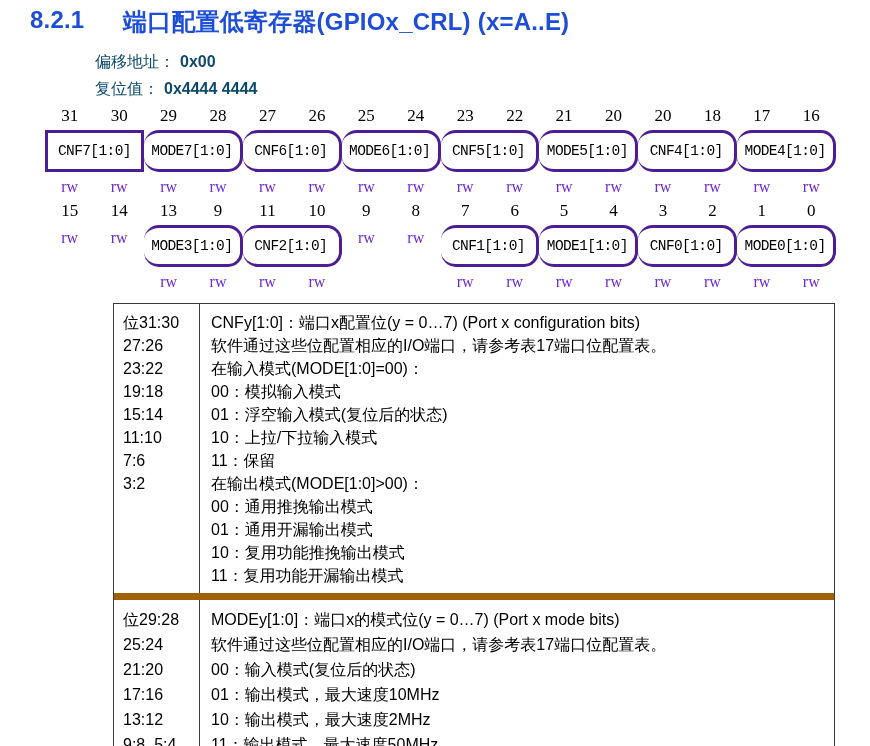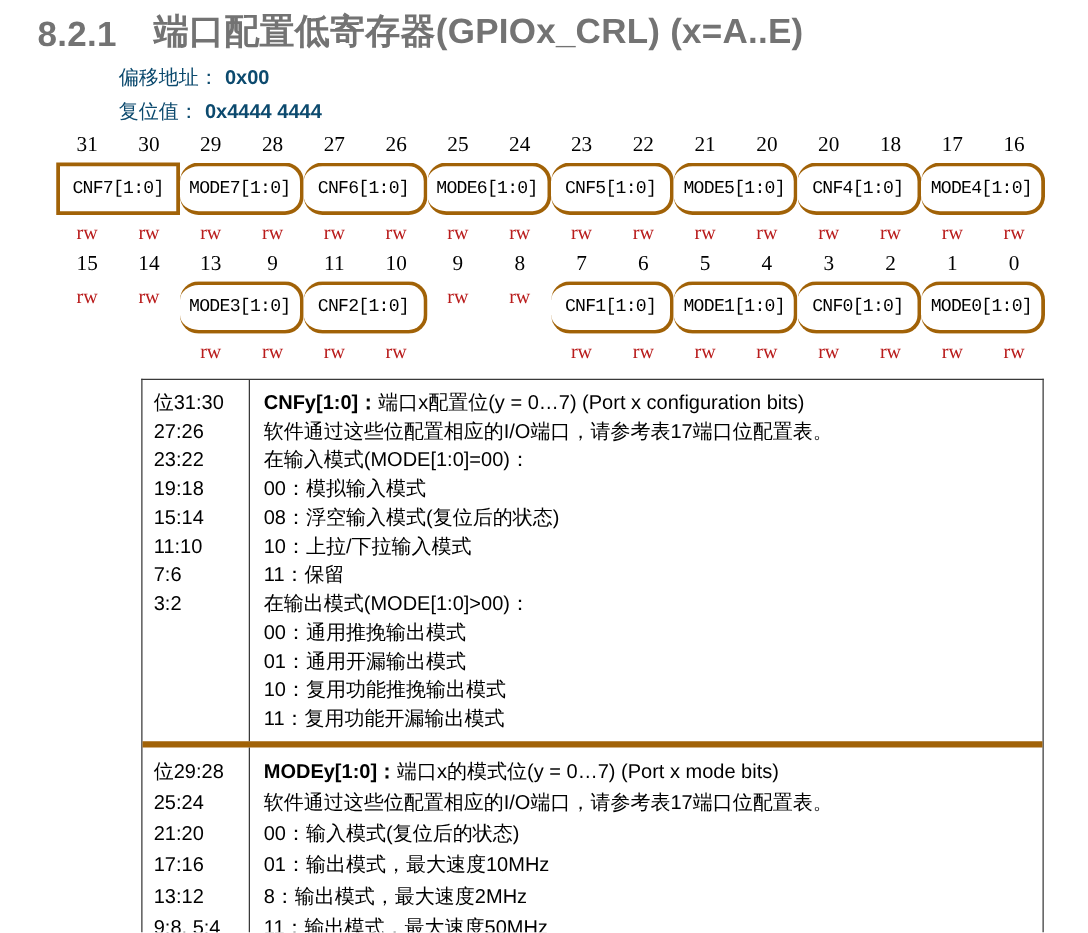--- a/index.html
+++ b/index.html
@@ -2,56 +2,56 @@
 <html><head>
 <meta charset="utf-8">
 <style>
   html,body { margin:0; padding:0; background:#fff; }
   .page {
     position:relative; width:870px; height:746px; overflow:hidden;
     background:#fff; color:#111;
     font-family:"Liberation Sans", sans-serif;
   }
   
-  .title-row { position:absolute; left:30px; top:6px; display:flex; font-weight:bold; font-size:28px; letter-spacing:0.2px; color:#737373;align-items:flex-end; }
+  .title-row { position:absolute; left:30px; top:6px; display:flex; font-weight:bold; font-size:24px; letter-spacing:0.2px; color:#1d4ed8; }
   .section-num { width:93px; flex:0 0 auto; }
   
   .meta-line { position:absolute; left:95px; font-size:16px; color:#0c4a6e; }
   .meta-offset { top:52px; }
   .meta-reset  { top:79px; }
   .meta-value { font-weight:bold; margin-left:5px; }
   
   .reg-row { position:absolute; left:45px; width:791px; display:flex; }
   .reg-row-1 { top:106px;justify-content:center; }
   .reg-row-2 { top:201px; }
   .reg-cell { flex:1 1 0; min-width:0; }
   .bit-nums { display:flex; height:22px; font-family:"Liberation Serif", serif; font-size:17px; color:#000; }
   .bit-nums span { flex:1; text-align:center; }
   .field-box {
-    border:3px solid #a16207; height:36px; margin-top:2px;
+    border:3px solid #4c1d95; height:36px; margin-top:2px;
     display:flex; align-items:center; justify-content:center;
     font-family:"Liberation Mono", monospace; font-size:14.5px; letter-spacing:-0.6px;
     white-space:nowrap; background:#fff; color:#000;
   }
   .reg-cell + .reg-cell .field-box { border-left:none;border-radius:15px; }
-  .rw-pair { display:flex; margin-top:6px; font-family:"Liberation Serif", serif; font-size:16px; color:#b91c1c; }
+  .rw-pair { display:flex; margin-top:6px; font-family:"Liberation Serif", serif; font-size:16px; color:#6d28d9; }
   .rw-pair span { flex:1; text-align:center; }
   
   .desc-table {
     position:absolute; left:113px; top:303px; width:722px;
     border:1px solid #3a3a3a; border-bottom:none; box-sizing:border-box; font-size:16px; color:#000;
   }
-  .desc-row { display:flex; border-bottom:5px solid #a16207; box-sizing:border-box;justify-content:center; }
+  .desc-row { display:flex; border-bottom:7px solid #a16207; box-sizing:border-box;justify-content:center; }
   .bit-col { width:86px; flex:0 0 auto; border-right:1px solid #3a3a3a; padding:7px 3px 6px 9px; box-sizing:border-box; }
   .text-col { flex:1 1 auto; min-width:0; padding:7px 8px 6px 11px; box-sizing:border-box; }
   .row-cnf  { min-height:280px; }
   .row-cnf  .bit-col, .row-cnf .text-col { line-height:23px; }
   .row-mode { min-height:152px; }
   .row-mode .bit-col, .row-mode .text-col { line-height:25px; }
-  .field-name { font-weight:bold; }
+  .field-name { font-weight:normal; }
   .desc-line, .bit-range { white-space:nowrap; }
 </style>
 </head>
 <body>
 
 <div class="page">
 
   <div class="title-row">
     <span class="section-num">8.2.1</span>
     <span>端口配置低寄存器(GPIOx_CRL) (x=A..E)</span>
@@ -255,21 +255,21 @@
         <div class="bit-range">15:14</div>
         <div class="bit-range">11:10</div>
         <div class="bit-range">7:6</div>
         <div class="bit-range">3:2</div>
       </div>
       <div class="text-col">
         <div class="desc-line"><span class="field-name">CNFy[1:0]：</span><span>端口x配置位(y = 0…7) (Port x configuration bits)</span></div>
         <div class="desc-line">软件通过这些位配置相应的I/O端口，请参考表17端口位配置表。</div>
         <div class="desc-line">在输入模式(MODE[1:0]=00)：</div>
         <div class="desc-line">00：模拟输入模式</div>
-        <div class="desc-line">08：浮空输入模式(复位后的状态)</div>
+        <div class="desc-line">01：浮空输入模式(复位后的状态)</div>
         <div class="desc-line">10：上拉/下拉输入模式</div>
         <div class="desc-line">11：保留</div>
         <div class="desc-line">在输出模式(MODE[1:0]&gt;00)：</div>
         <div class="desc-line">00：通用推挽输出模式</div>
         <div class="desc-line">01：通用开漏输出模式</div>
         <div class="desc-line">10：复用功能推挽输出模式</div>
         <div class="desc-line">11：复用功能开漏输出模式</div>
       </div>
     </div>
 
@@ -281,19 +281,19 @@
         <div class="bit-range">17:16</div>
         <div class="bit-range">13:12</div>
         <div class="bit-range">9:8, 5:4</div>
 
       </div>
       <div class="text-col">
         <div class="desc-line"><span class="field-name">MODEy[1:0]：</span><span>端口x的模式位(y = 0…7) (Port x mode bits)</span></div>
         <div class="desc-line">软件通过这些位配置相应的I/O端口，请参考表17端口位配置表。</div>
         <div class="desc-line">00：输入模式(复位后的状态)</div>
         <div class="desc-line">01：输出模式，最大速度10MHz</div>
-        <div class="desc-line">8：输出模式，最大速度2MHz</div>
+        <div class="desc-line">10：输出模式，最大速度2MHz</div>
         <div class="desc-line">11：输出模式，最大速度50MHz</div>
       </div>
     </div>
 
   </div>
 </div>
 
 </body></html>

